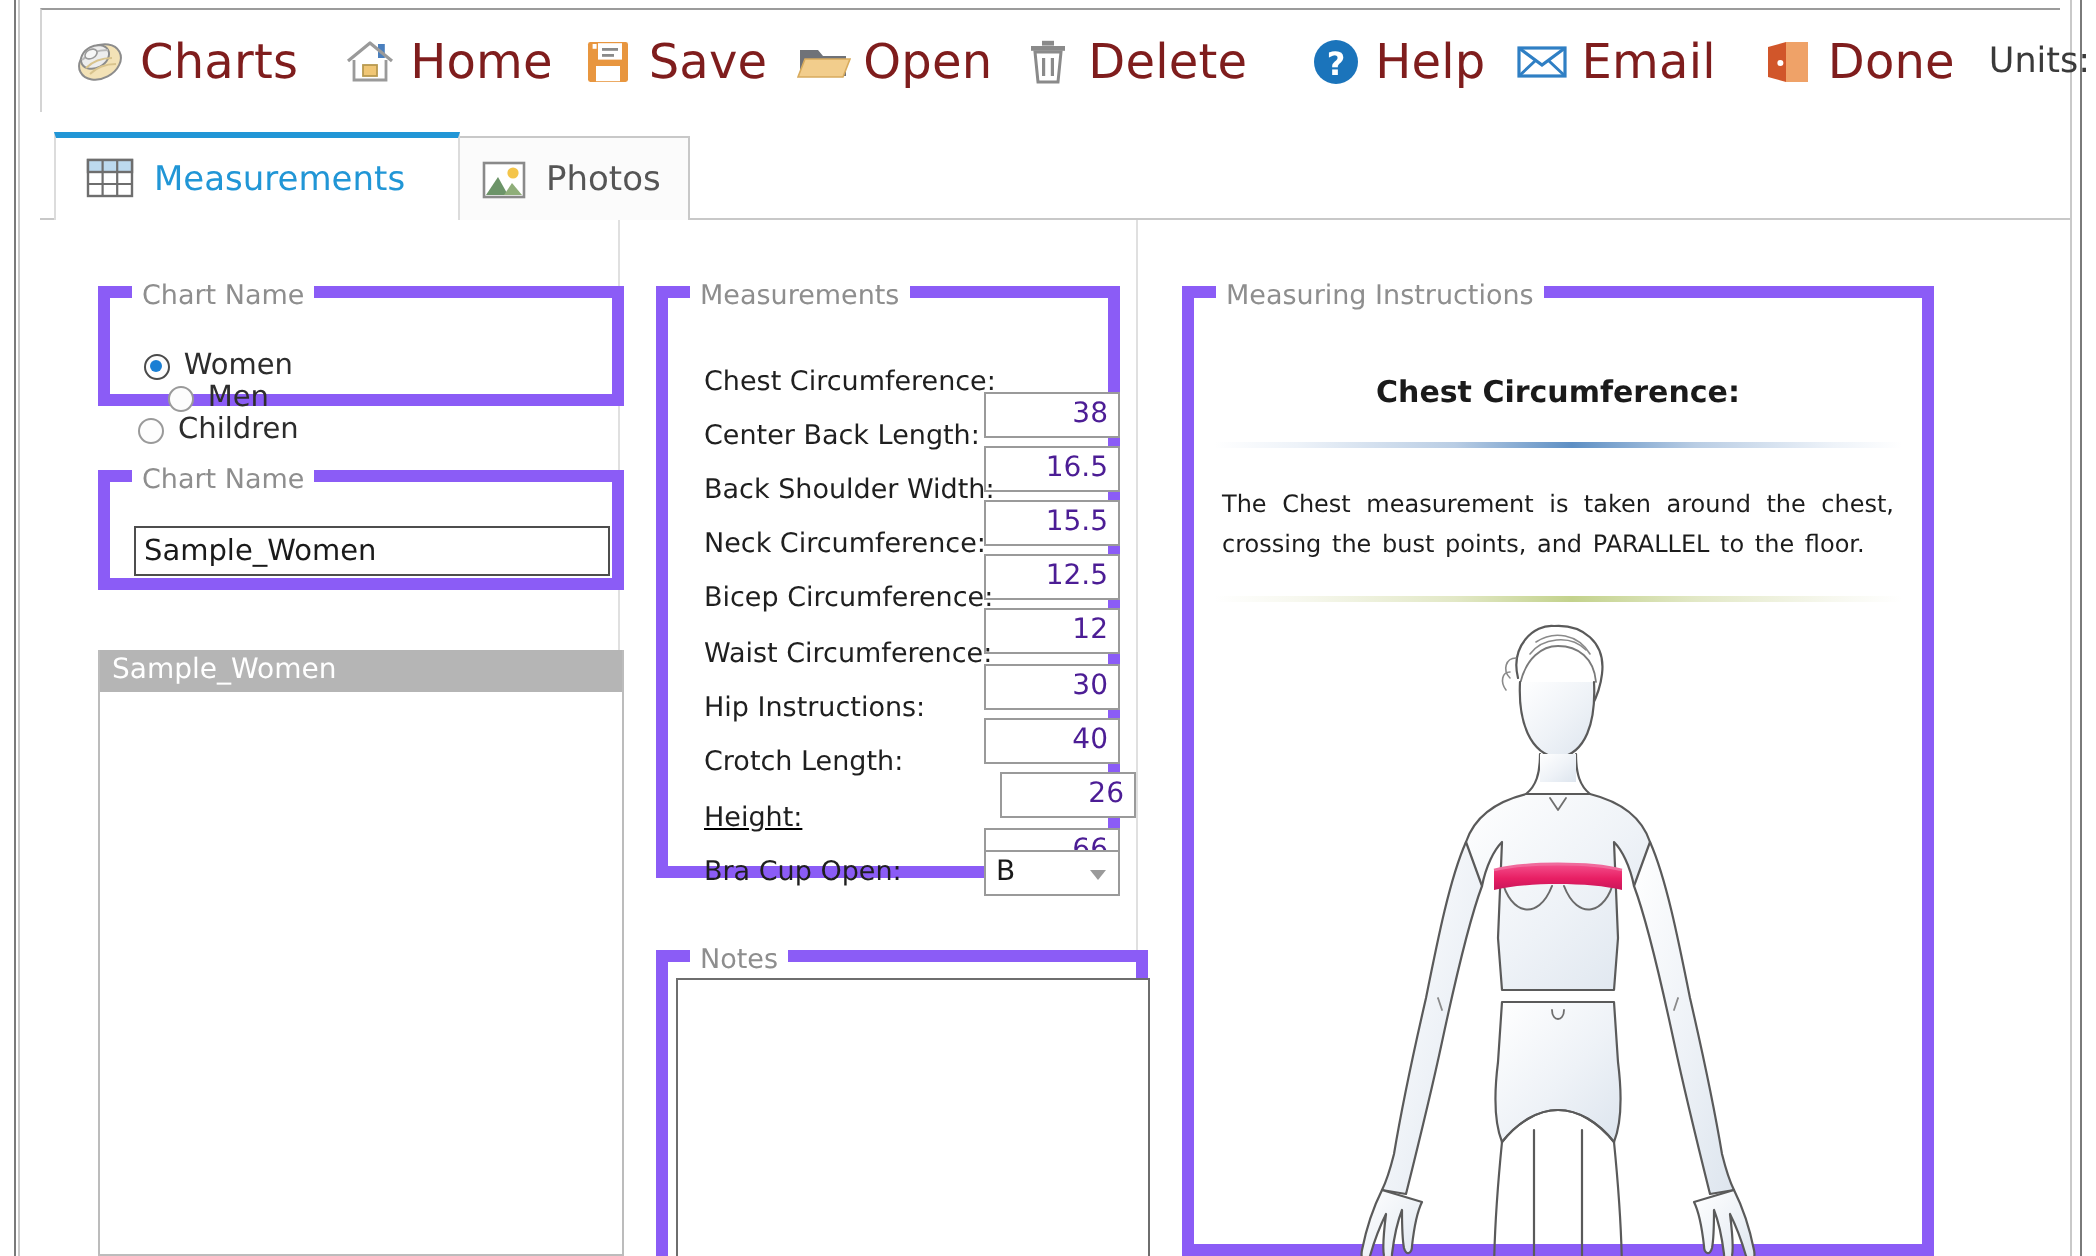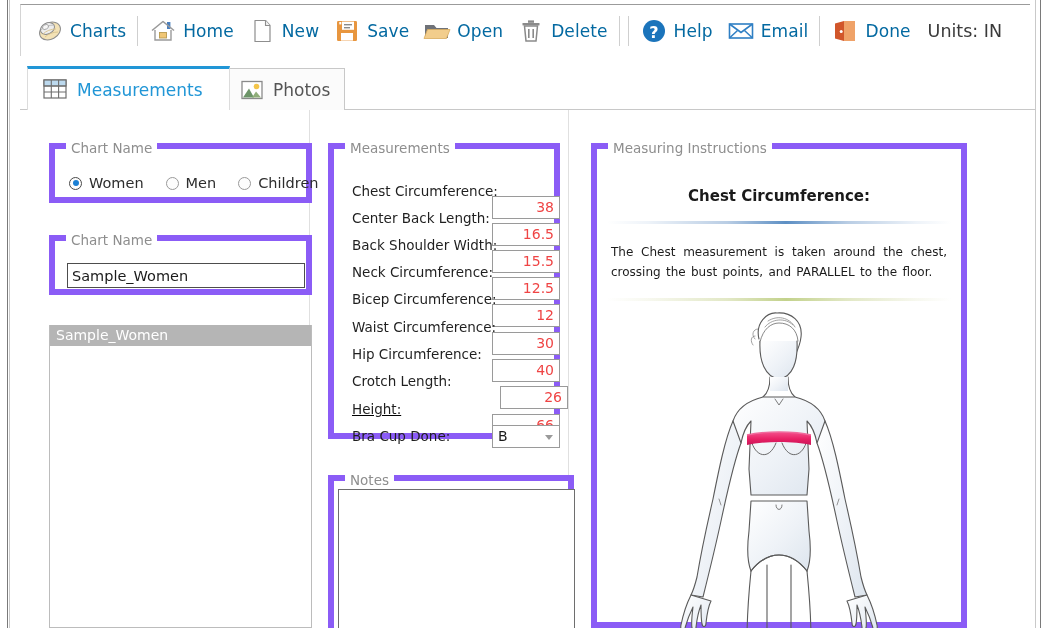--- a/index.html
+++ b/index.html
@@ -37,22 +37,22 @@
   }
   .tb-item {
     display: flex;
     align-items: center;
     height: 46px;
     padding: 0 7px;
     cursor: default;
     white-space: nowrap;
   }
   .tb-label {
-    font-size: 17px;
-    color: #0369a1;
+    font-size: 24px;
+    color: #7f1d1d;
     margin-left: 6px;
     letter-spacing: 0.1px;
   }
   .tb-sep {
     width: 1px; height: 30px;
     background: #cfcfcf;
     margin: 0 4px;
   }
   .tb-units {
     font-size: 17.5px;
@@ -127,21 +127,21 @@
     position: absolute;
     top: -9px; left: 11px;
     background: #ffffff;
     padding: 0 5px;
     font-size: 13.5px;
     color: #8e8e8e;
     white-space: nowrap;
   }
 
   
-  .radio-row { position:absolute; left:14px; top:26px; display:flex; align-items:center; }
+  .radio-row { position:absolute; left:14px; top:26px; display:flex; align-items:center;flex-direction:column; }
   .radio-opt { display:flex; align-items:center; margin-right:22px; cursor:default; }
   .radio-dot {
     width: 13px; height: 13px; border-radius: 50%;
     border: 1px solid #9a9a9a;
     background: #fdfdfd;
     position: relative;
     box-sizing: border-box;
     flex: none;
   }
   .radio-opt.sel .radio-dot { border-color:#4a4a4a; }
@@ -201,21 +201,21 @@
     width: 140px;
     white-space: nowrap;
   }
   .m-input {
     width: 68px; height: 23px;
     border: 1px solid #9a9a9a;
     background: #ffffff;
     box-sizing: border-box;
     text-align: right;
     font-size: 14px;
-    color: #ef4444;
+    color: #4c1d95;
     padding: 0 5px;
     line-height: 21px;
     font-family: "DejaVu Sans", sans-serif;
     outline: none;
     margin-top: 32px;
   }
   .m-select {
     width: 68px; height: 23px;
     border: 1px solid #9a9a9a;
     background: #ffffff;
@@ -318,29 +318,20 @@
         <svg viewBox="0 0 28 28" class="ico">
           <rect x="18" y="5" width="3.4" height="7" fill="#4a7fbe"></rect>
           <path d="M3 13.5 L14 4.5 L25 13.5" fill="none" stroke="#9a9a9a" stroke-width="1.6" stroke-linejoin="round"></path>
           <path d="M6 13 L6 23 L22 23 L22 13" fill="none" stroke="#9a9a9a" stroke-width="1.4"></path>
           <rect x="10.5" y="15.5" width="7" height="5.5" fill="#f0c675" stroke="#b89a50" stroke-width="0.9"></rect>
         </svg>
       </span>
       <span class="tb-label">Home</span>
     </div>
 
-    <div class="tb-item">
-      <span class="ico">
-        <svg viewBox="0 0 28 28" class="ico">
-          <path d="M7 3.5 L17.5 3.5 L22 8.5 L22 24.5 L7 24.5 Z" fill="#ffffff" stroke="#8e8e8e" stroke-width="1.2" stroke-linejoin="round"></path>
-          <path d="M17.5 3.5 L17.5 8.5 L22 8.5" fill="#f2f2f2" stroke="#8e8e8e" stroke-width="1.1"></path>
-        </svg>
-      </span>
-      <span class="tb-label">New</span>
-    </div>
 
     <div class="tb-item">
       <span class="ico">
         <svg viewBox="0 0 28 28" class="ico">
           <rect x="4" y="4" width="20" height="20" rx="1.2" fill="#e8963f"></rect>
           <rect x="9" y="4.6" width="12" height="8.2" fill="#ffffff"></rect>
           <rect x="11" y="7" width="8" height="1.4" fill="#8a8a8a"></rect>
           <rect x="11" y="10" width="6" height="1.4" fill="#8a8a8a"></rect>
           <rect x="6.3" y="5" width="2" height="2.4" fill="#ffffff"></rect>
           <rect x="8" y="16" width="12" height="7.6" fill="#ffffff"></rect>
@@ -493,33 +484,33 @@
       </div>
       <div class="m-row" style="top:138px;">
         <span class="m-label">Bicep Circumference:</span>
         <input class="m-input" type="text" value="12" style="">
       </div>
       <div class="m-row" style="top:166px;">
         <span class="m-label">Waist Circumference:</span>
         <input class="m-input" type="text" value="30" style="">
       </div>
       <div class="m-row" style="top:193px;">
-        <span class="m-label">Hip Circumference:</span>
+        <span class="m-label">Hip Instructions:</span>
         <input class="m-input" type="text" value="40" style="">
       </div>
       <div class="m-row" style="top:220px;justify-content:space-between;">
         <span class="m-label">Crotch Length:</span>
         <input class="m-input" type="text" value="26" style="">
       </div>
       <div class="m-row" style="top:248px;text-decoration:underline;">
         <span class="m-label">Height:</span>
         <input class="m-input" type="text" value="66" style="">
       </div>
       <div class="m-row" style="top:275px;">
-        <span class="m-label">Bra Cup Done:</span>
+        <span class="m-label">Bra Cup Open:</span>
         <div class="m-select">
           <span>B</span>
           <span class="caret"></span>
         </div>
       </div>
     </div>
 
     <div class="group" style="left:308px; top:365px; width:246px; height:160px;">
       <div class="group-title">Notes</div>
       <textarea class="notes-area" style=""></textarea>

